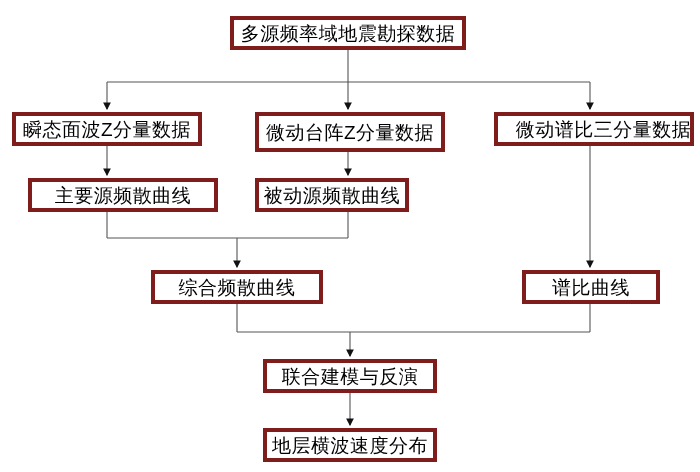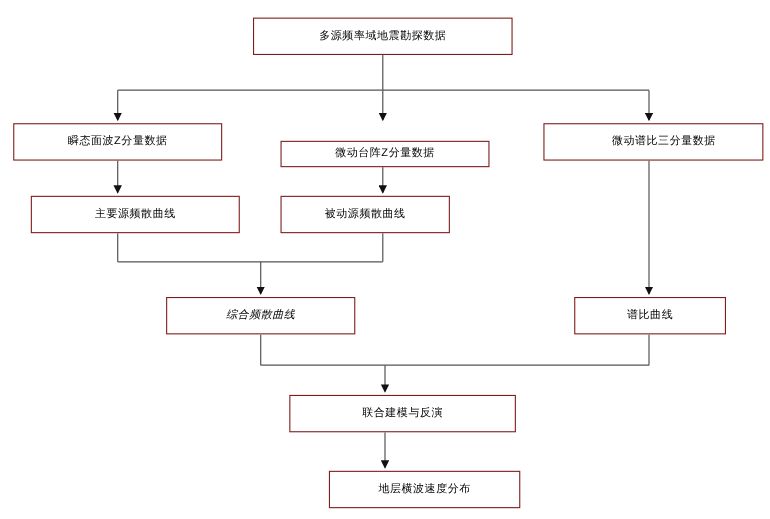--- a/index.html
+++ b/index.html
@@ -19,27 +19,27 @@
     position: absolute;
     left: 0;
     top: 0;
     width: 700px;
     height: 472px;
     pointer-events: none;
   }
   .node {
     position: absolute;
     box-sizing: border-box;
-    border: 1px solid #7f1d1d;
+    border: 4px solid #7f1d1d;
     background: #ffffff;
     display: flex;
     align-items: center;
     justify-content: center;
     color: #000000;
-    font-size: 10px;
+    font-size: 19px;
     line-height: 1;
     letter-spacing: 0.5px;
     white-space: nowrap;
   }
   .node span {
     display: block;
   }
 </style>
 </head>
 <body>
@@ -83,45 +83,45 @@
   </svg>
 
   <div class="node" style="left:230px; top:16px; width:236px; height:34px;">
     <span>多源频率域地震勘探数据</span>
   </div>
 
   <div class="node" style="left:12px; top:112px; width:190px; height:34px;text-align:center;">
     <span>瞬态面波Z分量数据</span>
   </div>
 
-  <div class="node" style="left:255px; top:128px; width:190px; height:24px;">
+  <div class="node" style="left:255px; top:112px; width:190px; height:40px;">
     <span>微动台阵Z分量数据</span>
   </div>
 
   <div class="node" style="left:494px; top:112px; width:200px; height:34px;padding-left:19px;">
     <span>微动谱比三分量数据</span>
   </div>
 
   <div class="node" style="left:12px; top:178px; width:190px; height:34px;margin-left:16px;">
     <span>主要源频散曲线</span>
   </div>
 
   <div class="node" style="left:255px; top:178px; width:154px; height:34px;">
     <span>被动源频散曲线</span>
   </div>
 
-  <div class="node" style="left:151px; top:270px; width:172px; height:34px;font-style:italic;">
+  <div class="node" style="left:151px; top:270px; width:172px; height:34px;">
     <span>综合频散曲线</span>
   </div>
 
   <div class="node" style="left:522px; top:270px; width:138px; height:34px;">
     <span>谱比曲线</span>
   </div>
 
-  <div class="node" style="left:263px; top:359px; width:206px; height:34px;">
+  <div class="node" style="left:263px; top:359px; width:174px; height:34px;">
     <span>联合建模与反演</span>
   </div>
 
-  <div class="node" style="left:263px; top:428px; width:174px; height:34px;margin-left:36px;">
+  <div class="node" style="left:263px; top:428px; width:174px; height:34px;">
     <span>地层横波速度分布</span>
   </div>
 
 </div>
 
 </body></html>

